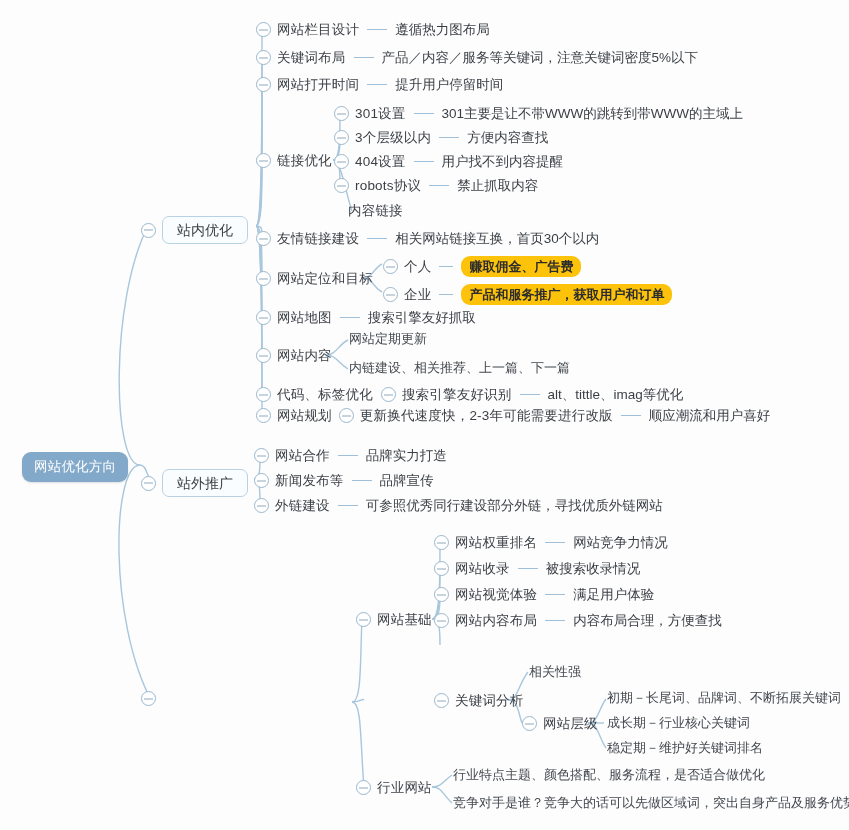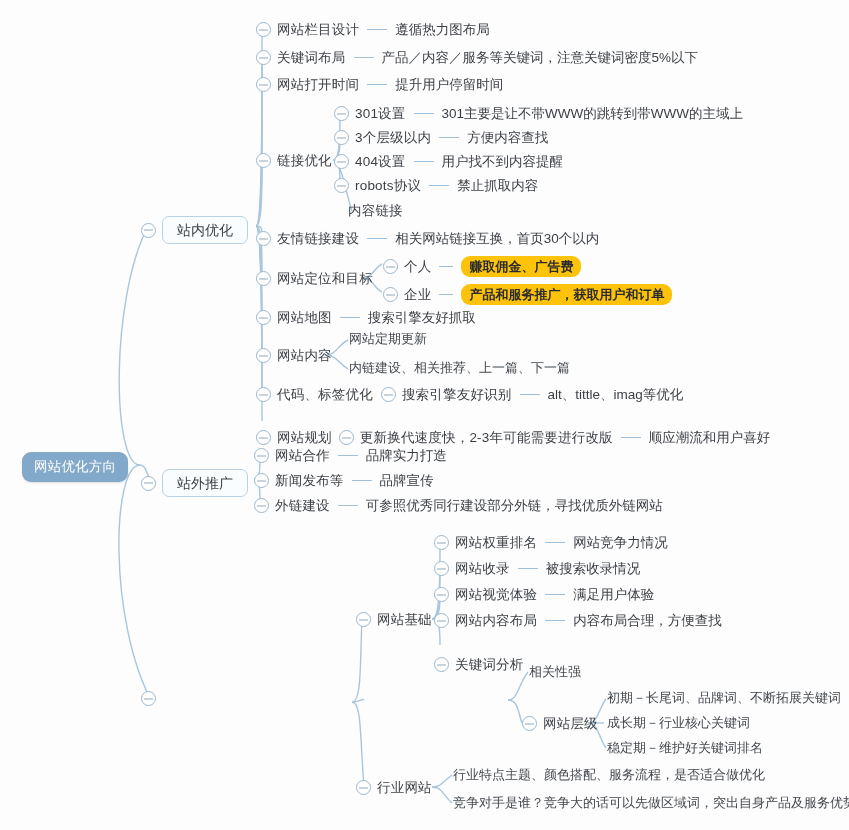--- a/index.html
+++ b/index.html
@@ -256,21 +256,21 @@
 
   <div class="node" style="left:256px;top:387px;">
     <span class="toggle"></span>
     <span class="txt">代码、标签优化</span>
     <span class="toggle" style="margin-left:8px;"></span>
     <span class="txt">搜索引擎友好识别</span>
     <span class="dash"></span>
     <span class="plain">alt、tittle、imag等优化</span>
   </div>
 
-  <div class="node" style="left:256px;top:430px;">
+  <div class="node" style="left:256px;top:408px;">
     <span class="toggle"></span>
     <span class="txt">网站规划</span>
     <span class="toggle" style="margin-left:7px;"></span>
     <span class="txt">更新换代速度快，2-3年可能需要进行改版</span>
     <span class="dash"></span>
     <span class="plain">顺应潮流和用户喜好</span>
   </div>
 
   <div class="node" style="left:141px;top:469px;">
     <span class="toggle"></span>
@@ -329,21 +329,21 @@
   </div>
 
   <div class="node" style="left:434px;top:613px;">
     <span class="toggle"></span>
     <span class="txt">网站内容布局</span>
     <span class="dash"></span>
     <span class="plain">内容布局合理，方便查找</span>
   </div>
 
 
-  <div class="node" style="left:434px;top:657px;justify-content:flex-end;">
+  <div class="node" style="left:434px;top:693px;justify-content:flex-end;">
     <span class="toggle"></span>
     <span class="txt">关键词分析</span>
   </div>
 
   <div class="node" style="left:529px;top:665px;">
     <span class="sub">相关性强</span>
   </div>
 
   <div class="node" style="left:522px;top:716px;">
     <span class="toggle"></span>

